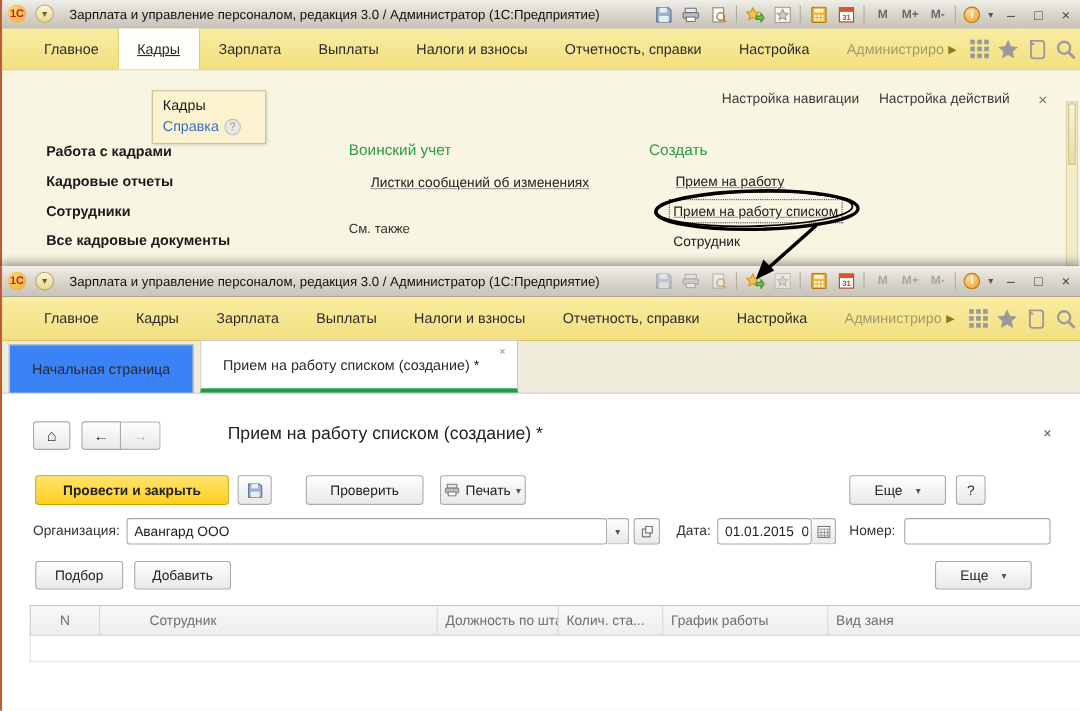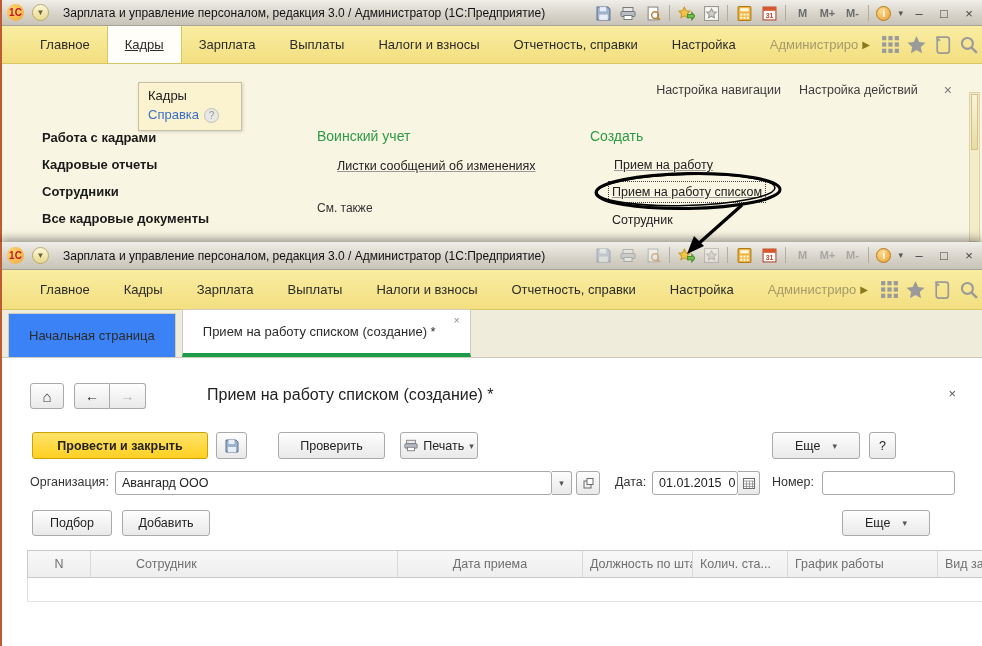--- a/index.html
+++ b/index.html
@@ -99,21 +99,21 @@
   .btn-print { position:absolute; left:368px; top:0; width:78px; height:27px; gap:5px; }
   .btn-more1 { position:absolute; right:94px; top:0; width:88px; height:27px; gap:12px; }
   .btn-help  { position:absolute; right:58px; top:0; width:27px; height:27px; }
 
   .org-row { position:absolute; top:113px; left:28px; right:28px; height:31px; font-size:12.5px; }
   .fld { position:absolute; height:24px; border:1px solid #a9a9a9; border-radius:3px; background:#fff;
     font-size:12.5px; color:#222; padding:0 6px; font-family:"Liberation Sans", sans-serif; }
   .lbl { position:absolute; top:4px; color:#333; }
   .mini-btn { position:absolute; top:0; height:24px; display:inline-flex; align-items:center; justify-content:center;
     background:linear-gradient(#fdfdfd,#e9e9e9); border:1px solid #a9a9a9; border-radius:3px; }
-  .pick-row { position:absolute; top:152px; left:30px; right:28px; height:26px; }
+  .pick-row { position:absolute; top:152px; left:30px; right:20px; height:26px; }
   .btn-pick { position:absolute; left:0; width:80px; height:26px; }
   .btn-add  { position:absolute; left:90px; width:88px; height:26px; }
   .btn-more2{ position:absolute; right:24px; width:88px; height:26px; gap:12px; }
 
   .grid-head { position:absolute; top:192px; left:25px; right:0; height:28px; display:flex;
     background:linear-gradient(#f8f8f8,#eee); border:1px solid #c9c9c9; border-right:none; overflow:hidden; }
   .gh-cell { display:flex; align-items:center; border-right:1px solid #d9d9d9;
     color:#6f6f6f; font-size:12.5px; white-space:nowrap; padding-left:7px; overflow:hidden; }
   .grid-body-row { position:absolute; top:220px; left:25px; right:0; height:24px;
     border-bottom:1px solid #e4e4e4; border-left:1px solid #e0e0e0; background:#fff; }
@@ -493,21 +493,20 @@
       <span class="btn btn-add">Добавить</span>
       <span class="btn btn-more2">
           <span>Еще</span>
           <span class="caret">▾</span>
         </span>
     </div>
 
     <div class="grid-head">
       <div class="gh-cell" style="width:63px; justify-content:center; padding-left:0;">N</div>
       <div class="gh-cell" style="width:307px; padding-left:45px;">Сотрудник</div>
-      <div class="gh-cell" style="width:185px; justify-content:center; padding-left:0;">Дата приема</div>
       <div class="gh-cell" style="width:110px;">Должность по штатном...</div>
       <div class="gh-cell" style="width:95px;">Колич. ста...</div>
       <div class="gh-cell" style="width:150px;">График работы</div>
       <div class="gh-cell" style="flex:1; border-right:none;">Вид заня</div>
     </div>
     <div class="grid-body-row"></div>
   </div>
 </div>
 
 <svg id="annotation">

